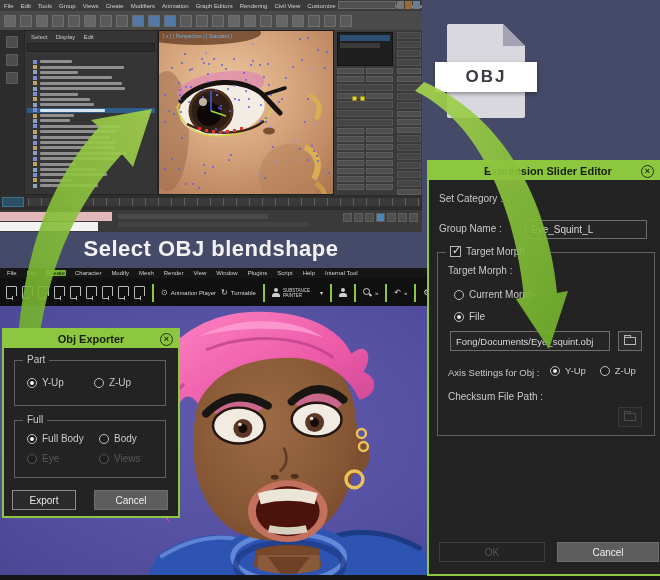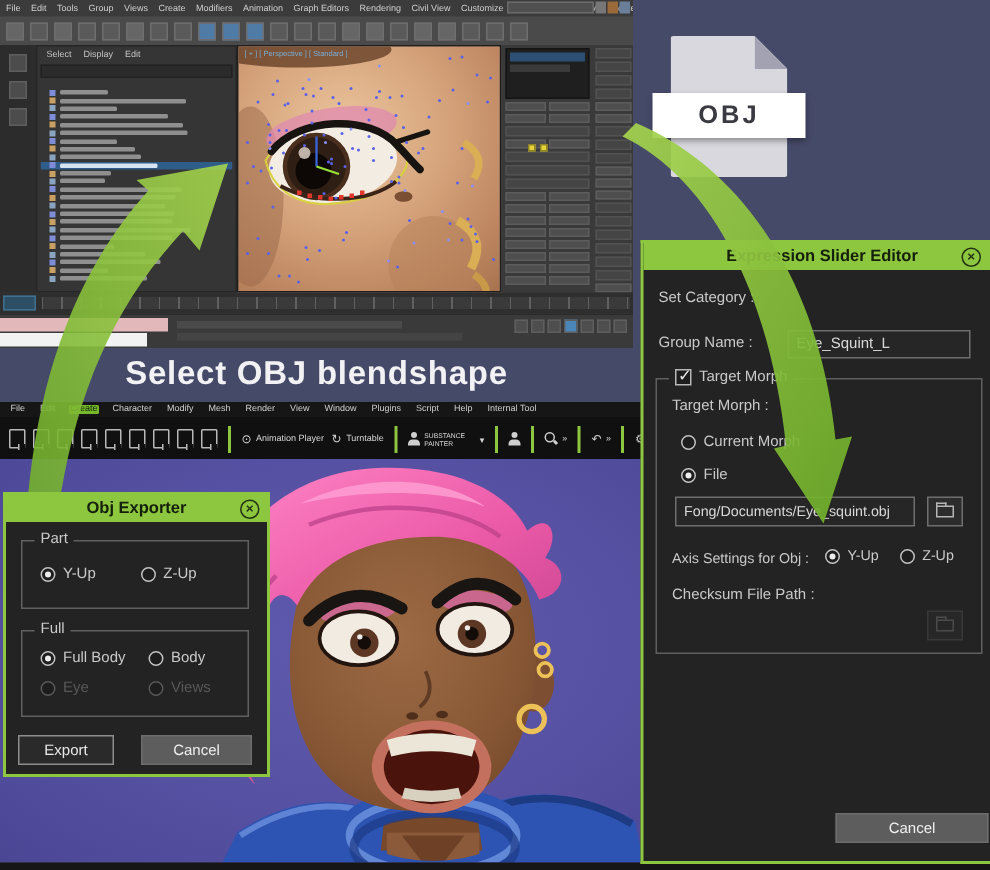--- a/index.html
+++ b/index.html
@@ -811,20 +811,21 @@
               <span>Z-Up</span>
             </span>
           </div>
         <span class="lab" style="left:10px;top:138px;">Checksum File Path :</span>
         <div class="browse dim" style="left:180px;top:154px;height:20px;">
             <span class="bfold"></span>
           </div>
       </div>
 
 
+      <div class="btn disabled" style="left:10px;top:362px;width:106px;">OK</div>
       <div class="btn gray" style="left:128px;top:362px;width:102px;">Cancel</div>
     </div>
   </div>
 
   <svg class="arrow2" width="660" height="580">
     <defs>
       <linearGradient id="gr2" x1="0" y1="0" x2="1" y2="1">
         <stop offset="0%" stop-color="#a5d44e"></stop>
           <stop offset="100%" stop-color="#6fae2a"></stop>
       </linearGradient>

